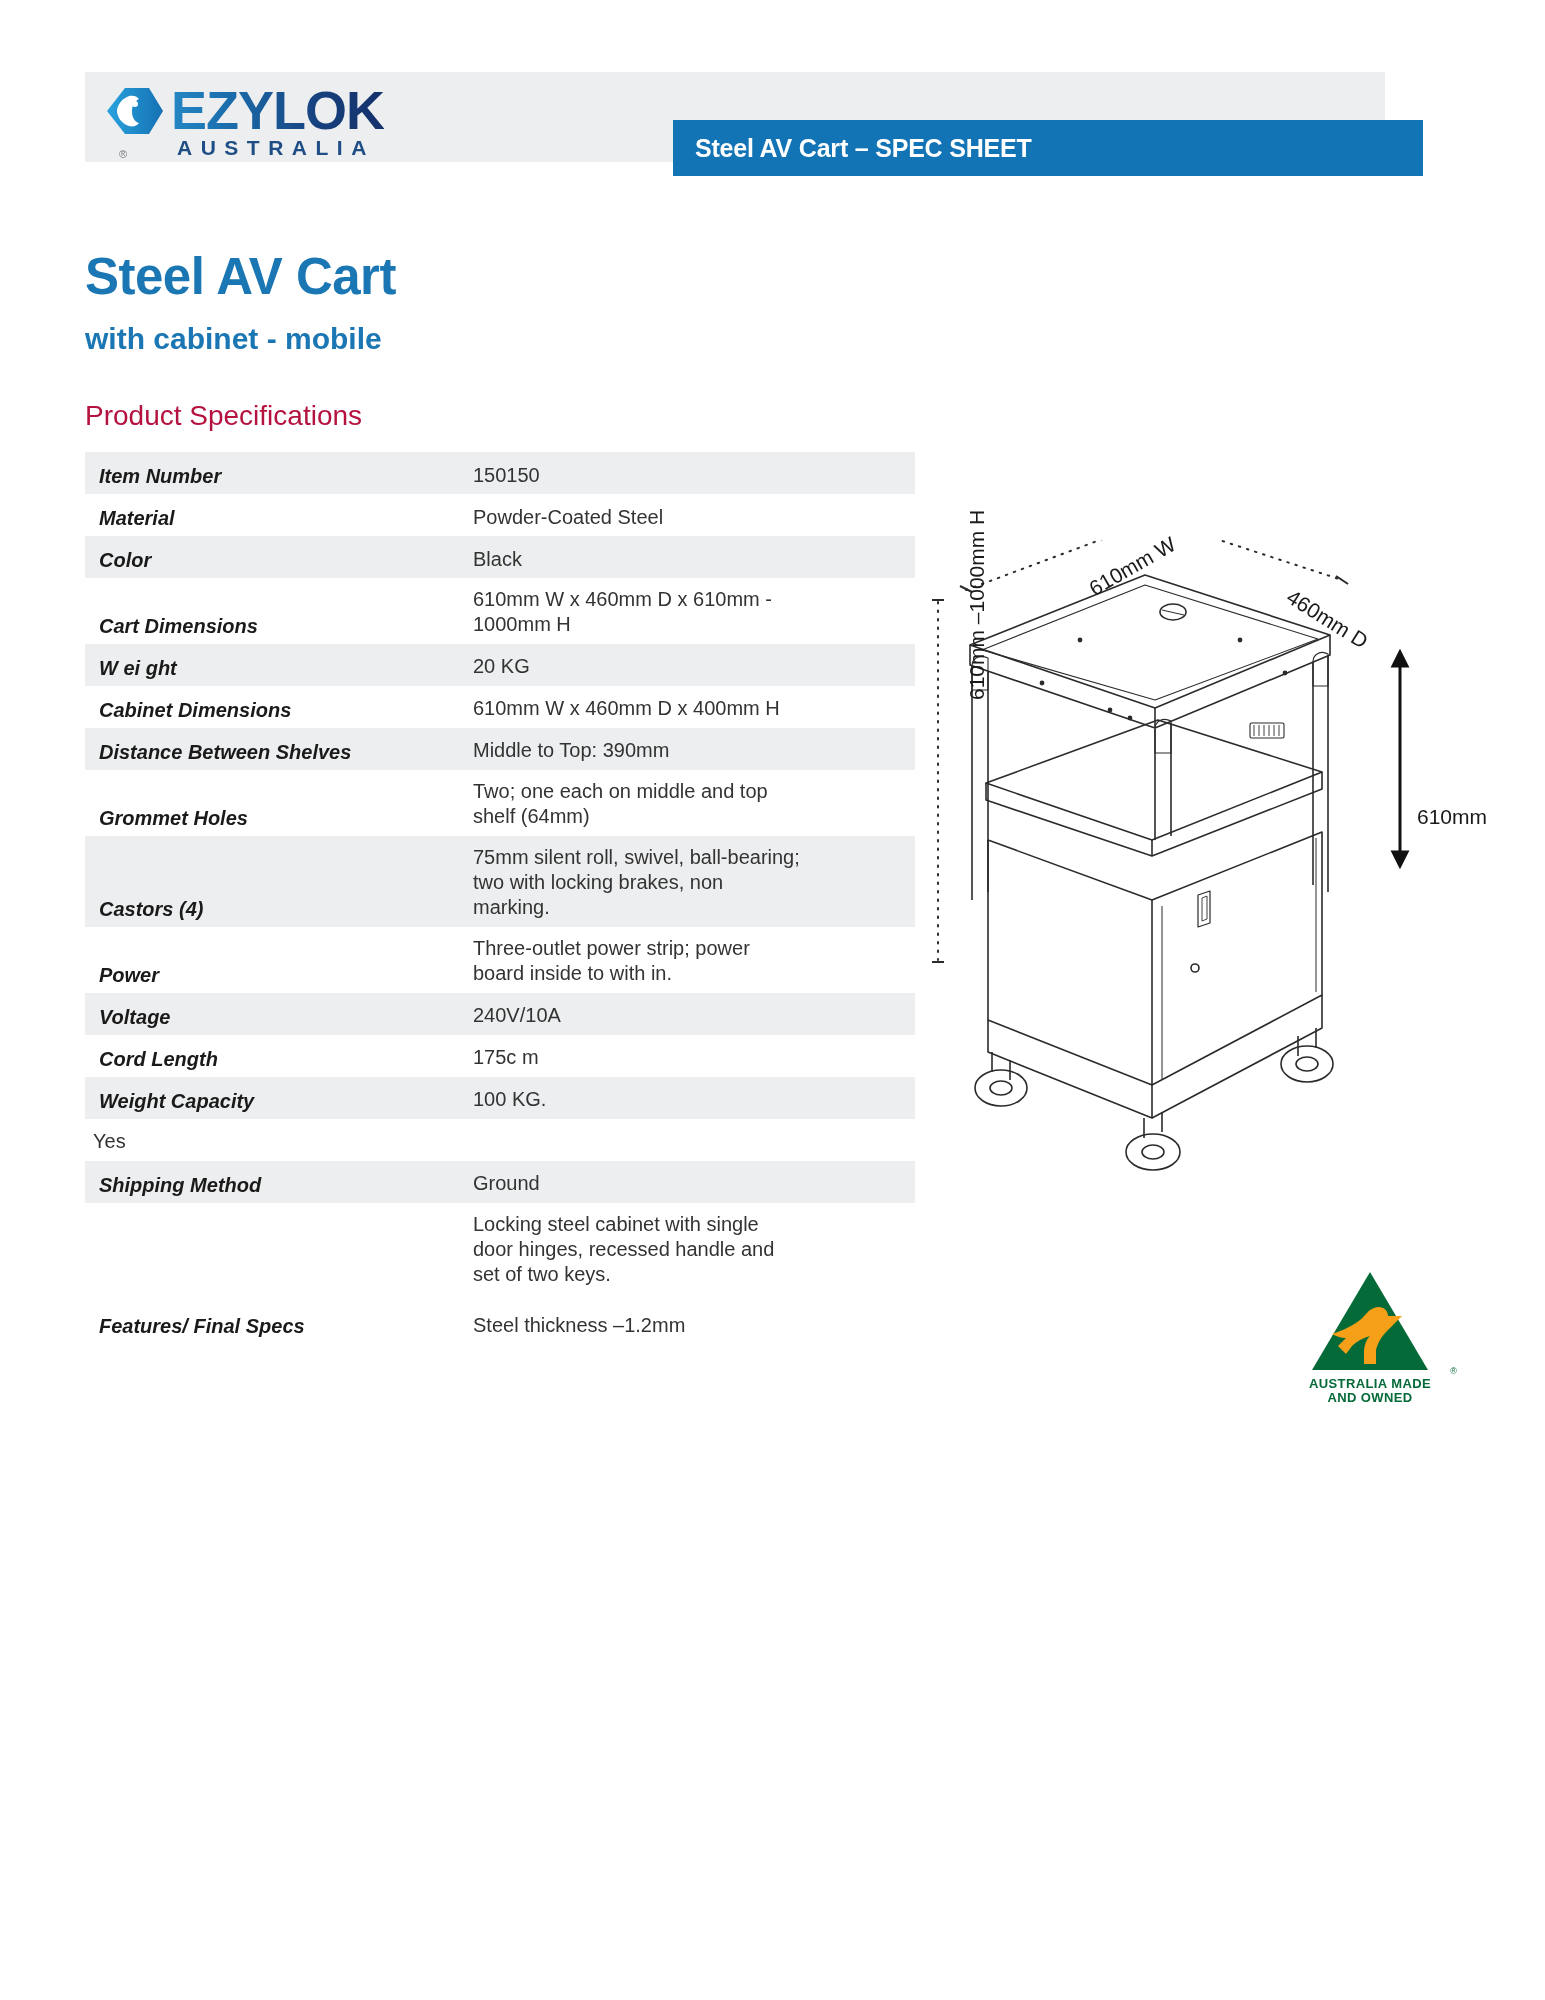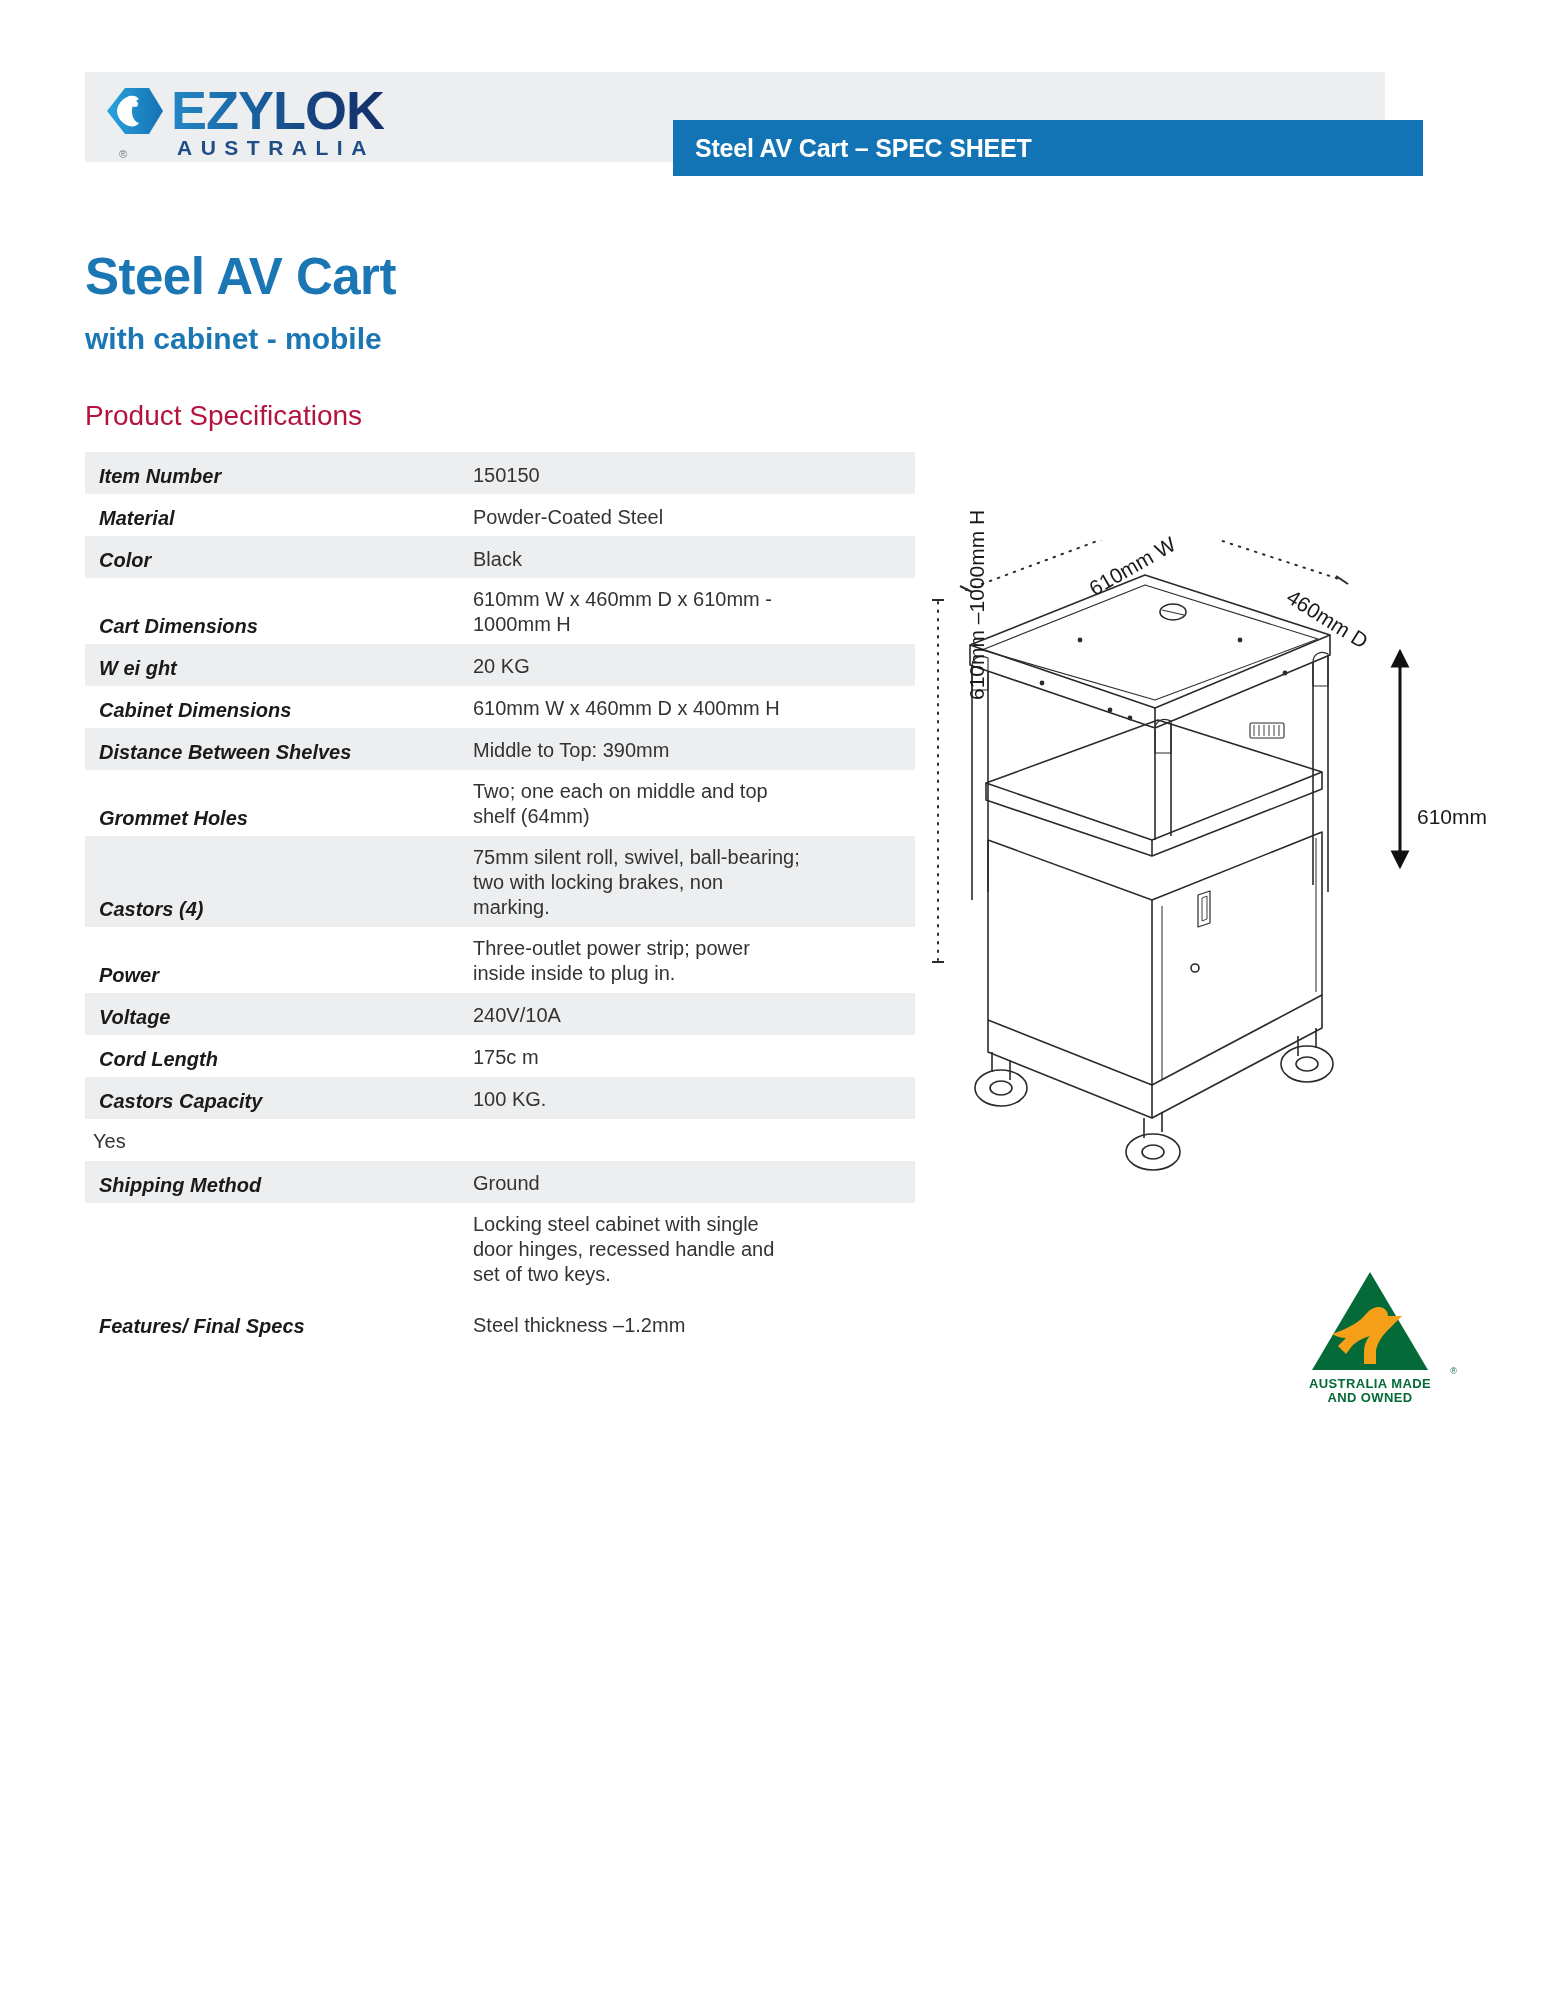--- a/index.html
+++ b/index.html
@@ -215,37 +215,37 @@
       <div class="value">
         <span class="ln">75mm silent roll, swivel, ball-bearing;</span>
         <span class="ln">two with locking brakes, non</span>
         <span class="ln">marking.</span>
       </div>
     </div>
     <div class="row">
       <div class="label">Power</div>
       <div class="value">
         <span class="ln">Three-outlet power strip; power</span>
-        <span class="ln">inside inside to plug in.</span>
+        <span class="ln">board inside to with in.</span>
       </div>
     </div>
     <div class="row shade">
       <div class="label">Voltage</div>
       <div class="value">
         <span class="ln">240V/10A</span>
       </div>
     </div>
     <div class="row">
       <div class="label">Cord Length</div>
       <div class="value">
         <span class="ln">175c m</span>
       </div>
     </div>
     <div class="row shade">
-      <div class="label">Castors Capacity</div>
+      <div class="label">Weight Capacity</div>
       <div class="value">
         <span class="ln">100 KG.</span>
       </div>
     </div>
     <div class="row">
       <div class="value">
         <span class="ln">Yes</span>
       </div>
     </div>
     <div class="row shade">

